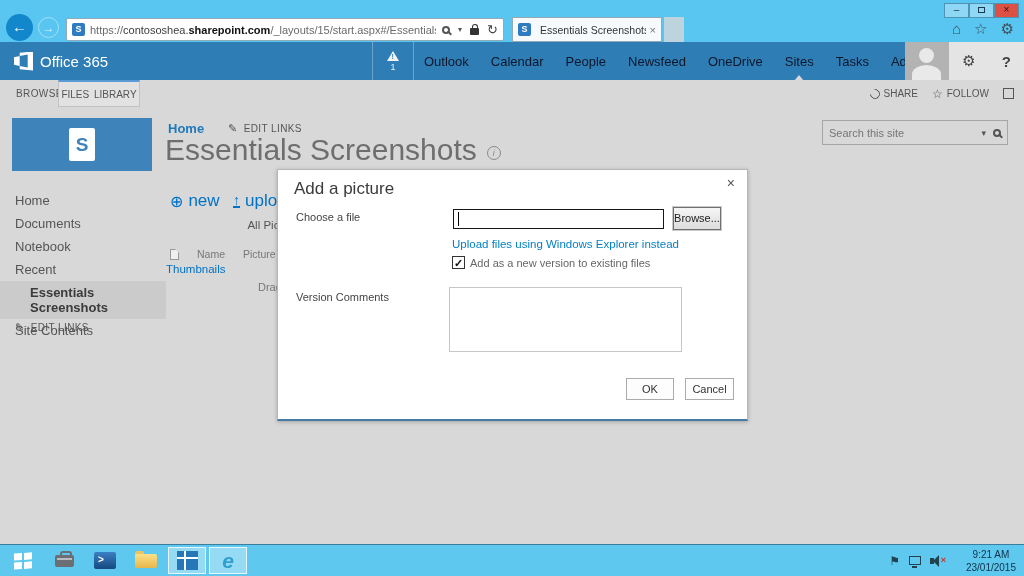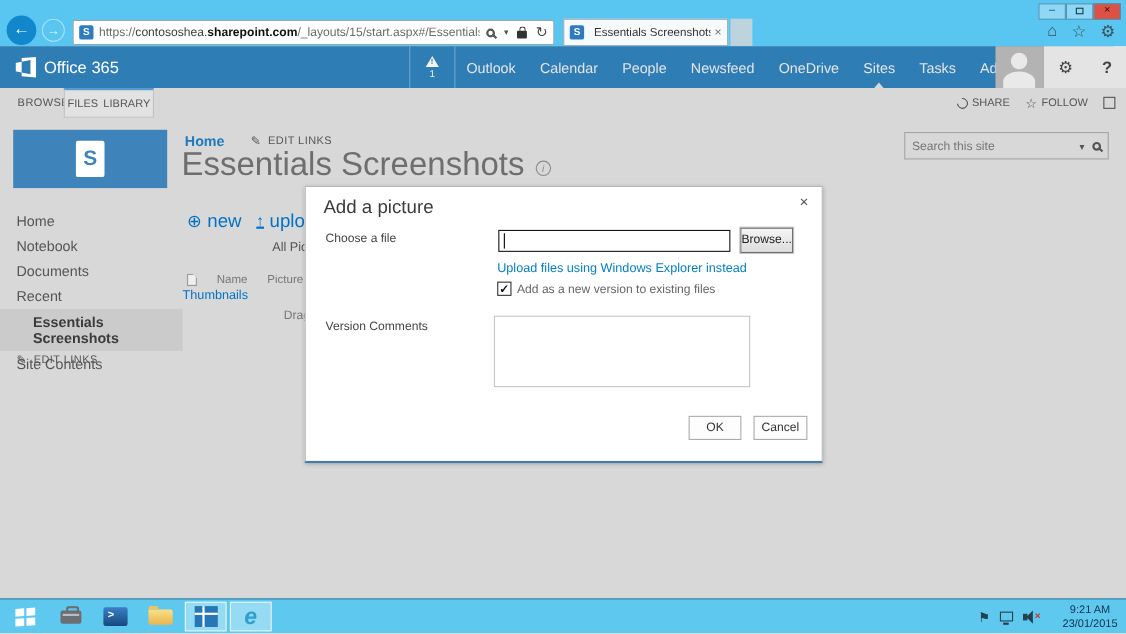--- a/index.html
+++ b/index.html
@@ -46,21 +46,21 @@
                  clip-path:polygon(30% 6%, 100% 0, 100% 100%, 30% 94%, 30% 76%, 72% 84%, 72% 16%, 30% 24%, 0 30%, 0 70%, 30% 76%); }
   .o365-text { font-size:15px; color:#fff; }
   .alert-seg { position:absolute; left:372px; top:0; width:42px; height:38px;
                border-left:1px solid rgba(255,255,255,.3); border-right:1px solid rgba(255,255,255,.3);
                display:flex; flex-direction:column; align-items:center; justify-content:center; }
   .warn-tri { width:0; height:0; border-left:6px solid transparent; border-right:6px solid transparent;
               border-bottom:10px solid #f3f3f3; position:relative; }
   .warn-tri::after { content:'!'; position:absolute; left:-1.5px; top:2px; font-size:7px; color:#2e7db5; font-weight:bold; }
   .alert-num { font-size:9px; color:#e8f2f9; margin-top:1px; }
   .suite-nav { position:absolute; left:424px; top:0; height:38px; display:flex; align-items:center; gap:22px; }
-  .suite-nav span { font-size:13px; color:#e5e5e5; position:relative; white-space:nowrap; }
+  .suite-nav span { font-size:13px; color:#0f172a; position:relative; white-space:nowrap; }
   .suite-nav .active::after { content:''; position:absolute; left:50%; bottom:-12px; margin-left:-5px;
               border-left:5px solid transparent; border-right:5px solid transparent; border-bottom:6px solid #d8d8d8; }
   .avatar { position:absolute; left:905px; top:0; width:44px; height:38px; background:#b3b3b3; overflow:hidden; }
   .avatar .head { position:absolute; left:14px; top:6px; width:15px; height:15px; border-radius:50%; background:#e9e9e9; }
   .avatar .body { position:absolute; left:7px; top:23px; width:29px; height:18px; border-radius:50% 50% 0 0; background:#e9e9e9; }
   .suite-right { position:absolute; left:949px; top:0; width:75px; height:38px; background:#e4e4e4;
                  display:flex; align-items:center; justify-content:space-around; color:#444; }
   .suite-right .g { font-size:15px; } .suite-right .q { font-size:15px; font-weight:bold; }
 
   
@@ -266,22 +266,22 @@
     </div>
   </div>
 
   <div class="content">
     <div class="sp-logo">
       <div class="sp-doc">S</div>
     </div>
 
     <div class="side-nav">
       <div class="side-item">Home</div>
+      <div class="side-item">Documents</div>
       <div class="side-item">Notebook</div>
-      <div class="side-item">Documents</div>
       <div class="side-item">Recent</div>
       <div class="side-item sel">Essentials Screenshots</div>
       <div class="side-item">Site Contents</div>
     </div>
     <div class="side-edit">
       <span class="pencil">✎</span>
       <span>EDIT LINKS</span>
     </div>
 
     <div class="crumb-home">Home</div>

